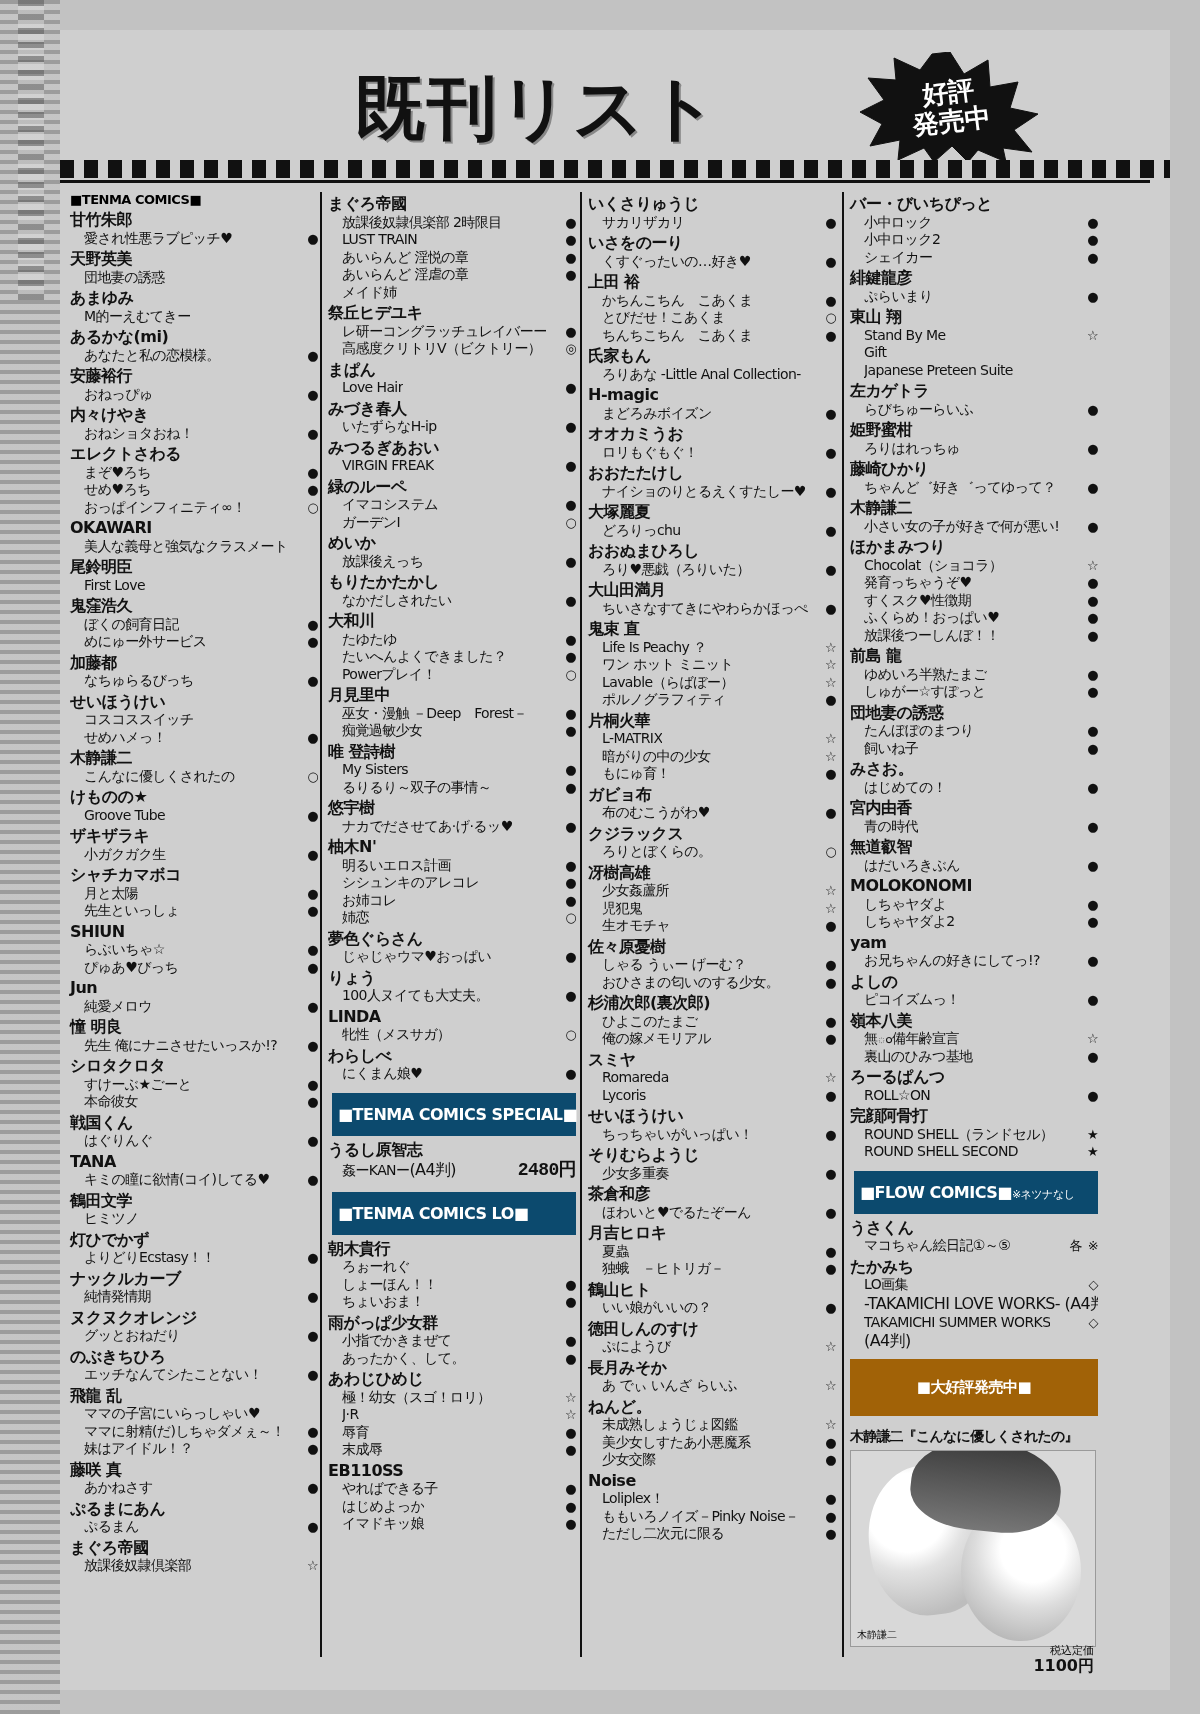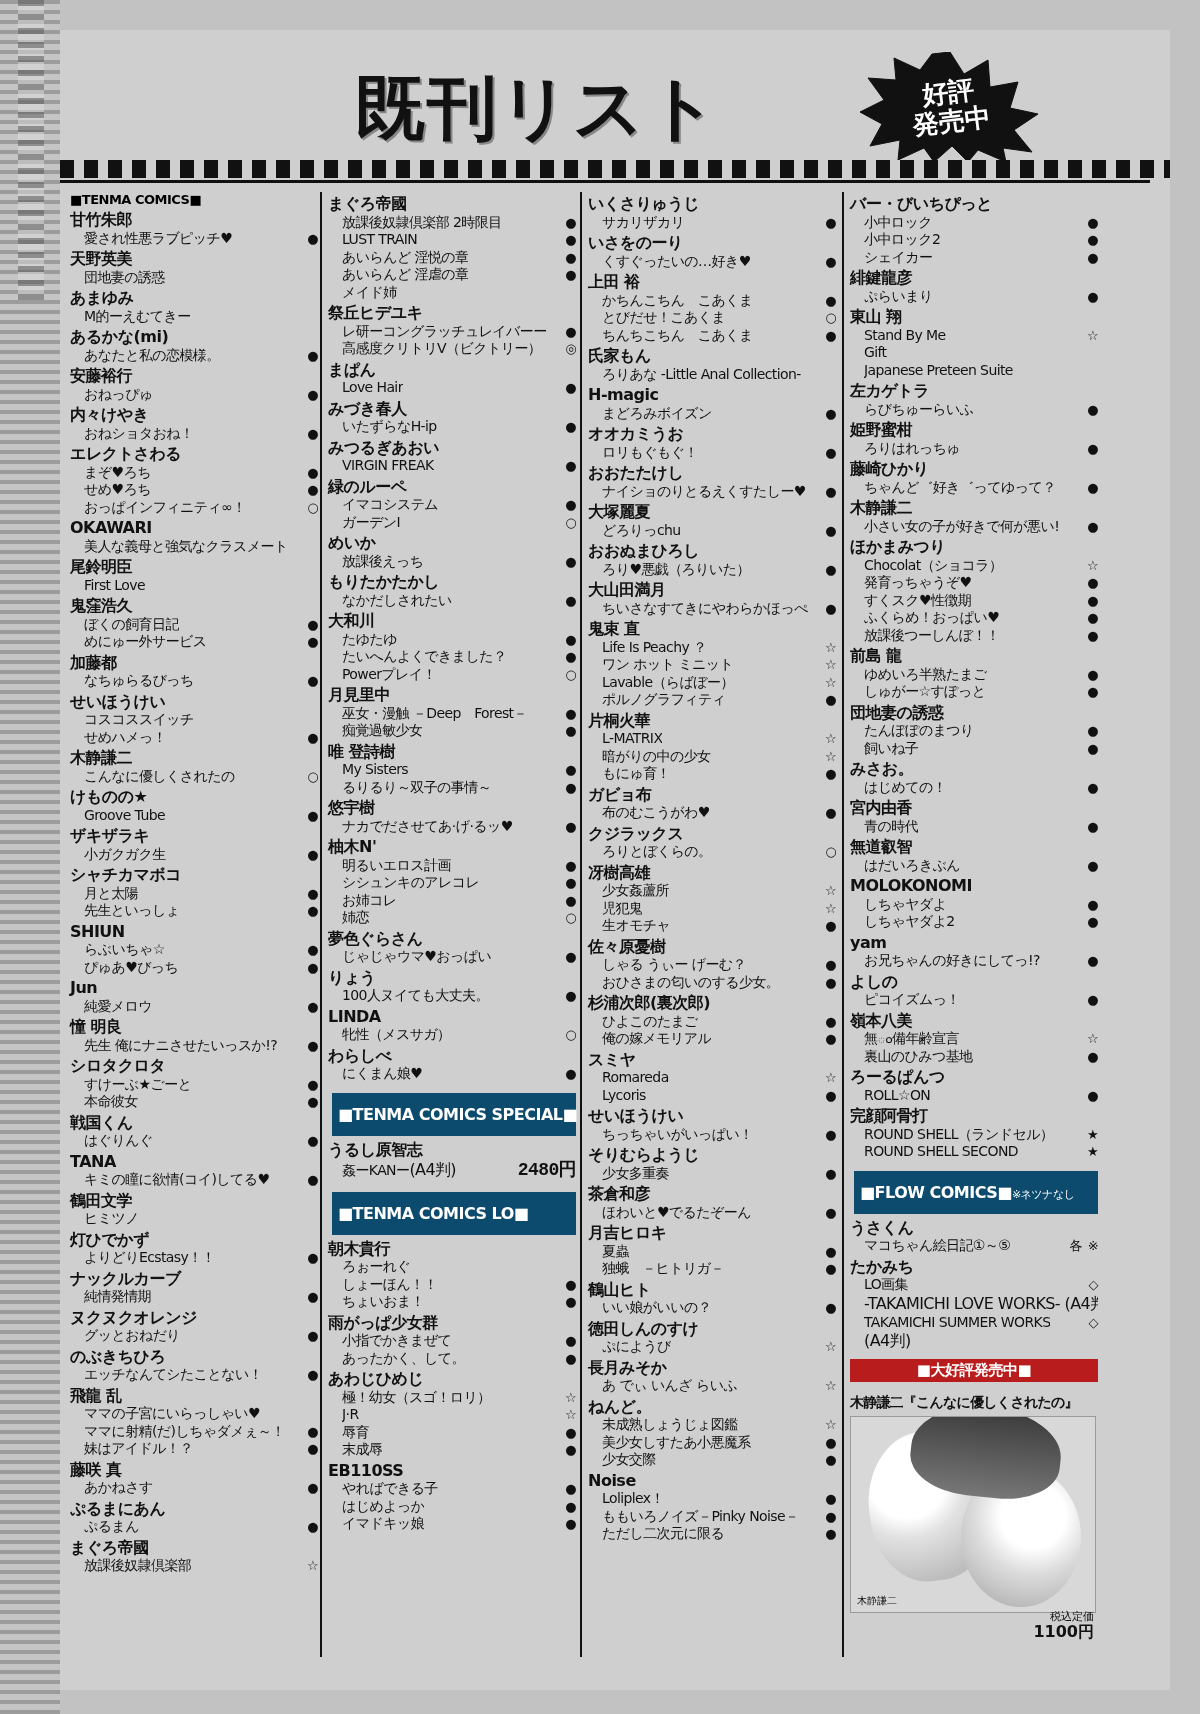--- a/index.html
+++ b/index.html
@@ -108,22 +108,22 @@
     background:#0c4a6e;color:#fff;font-size:16px;font-weight:bold;
     padding:12px 6px;margin:10px 0 4px 4px;display:block;white-space:nowrap;
     letter-spacing:-.5px;
   }
   .catbar .tail{color:#fff;font-size:11px;font-weight:normal;}
 
   .promo{
     margin-top:8px;border:0;
   }
   .promo-bar{
-    background:#b91c1c;color:#fff;font-size:15px;font-weight:bold;text-align:center;
-    padding:2px 0;letter-spacing:-.5px;
+    background:#a16207;color:#fff;font-size:15px;font-weight:bold;text-align:center;
+    padding:19px 0;letter-spacing:-.5px;
   }
   .promo-line{font-size:14px;font-weight:bold;color:#111;margin-top:12px;white-space:nowrap;letter-spacing:-.8px;}
   .promo-img{
     margin-top:4px;width:244px;height:195px;
     background:#d8d8d8;position:relative;overflow:hidden;border:1px solid #9a9a9a;
   }
   .promo-img .blobA{
     position:absolute;left:18px;top:14px;width:120px;height:150px;border-radius:50% 50% 45% 45%;
     background:radial-gradient(circle at 35% 30%,#fff 0 30%,#e2e2e2 45%,#bdbdbd 80%);
     transform:rotate(-8deg);

